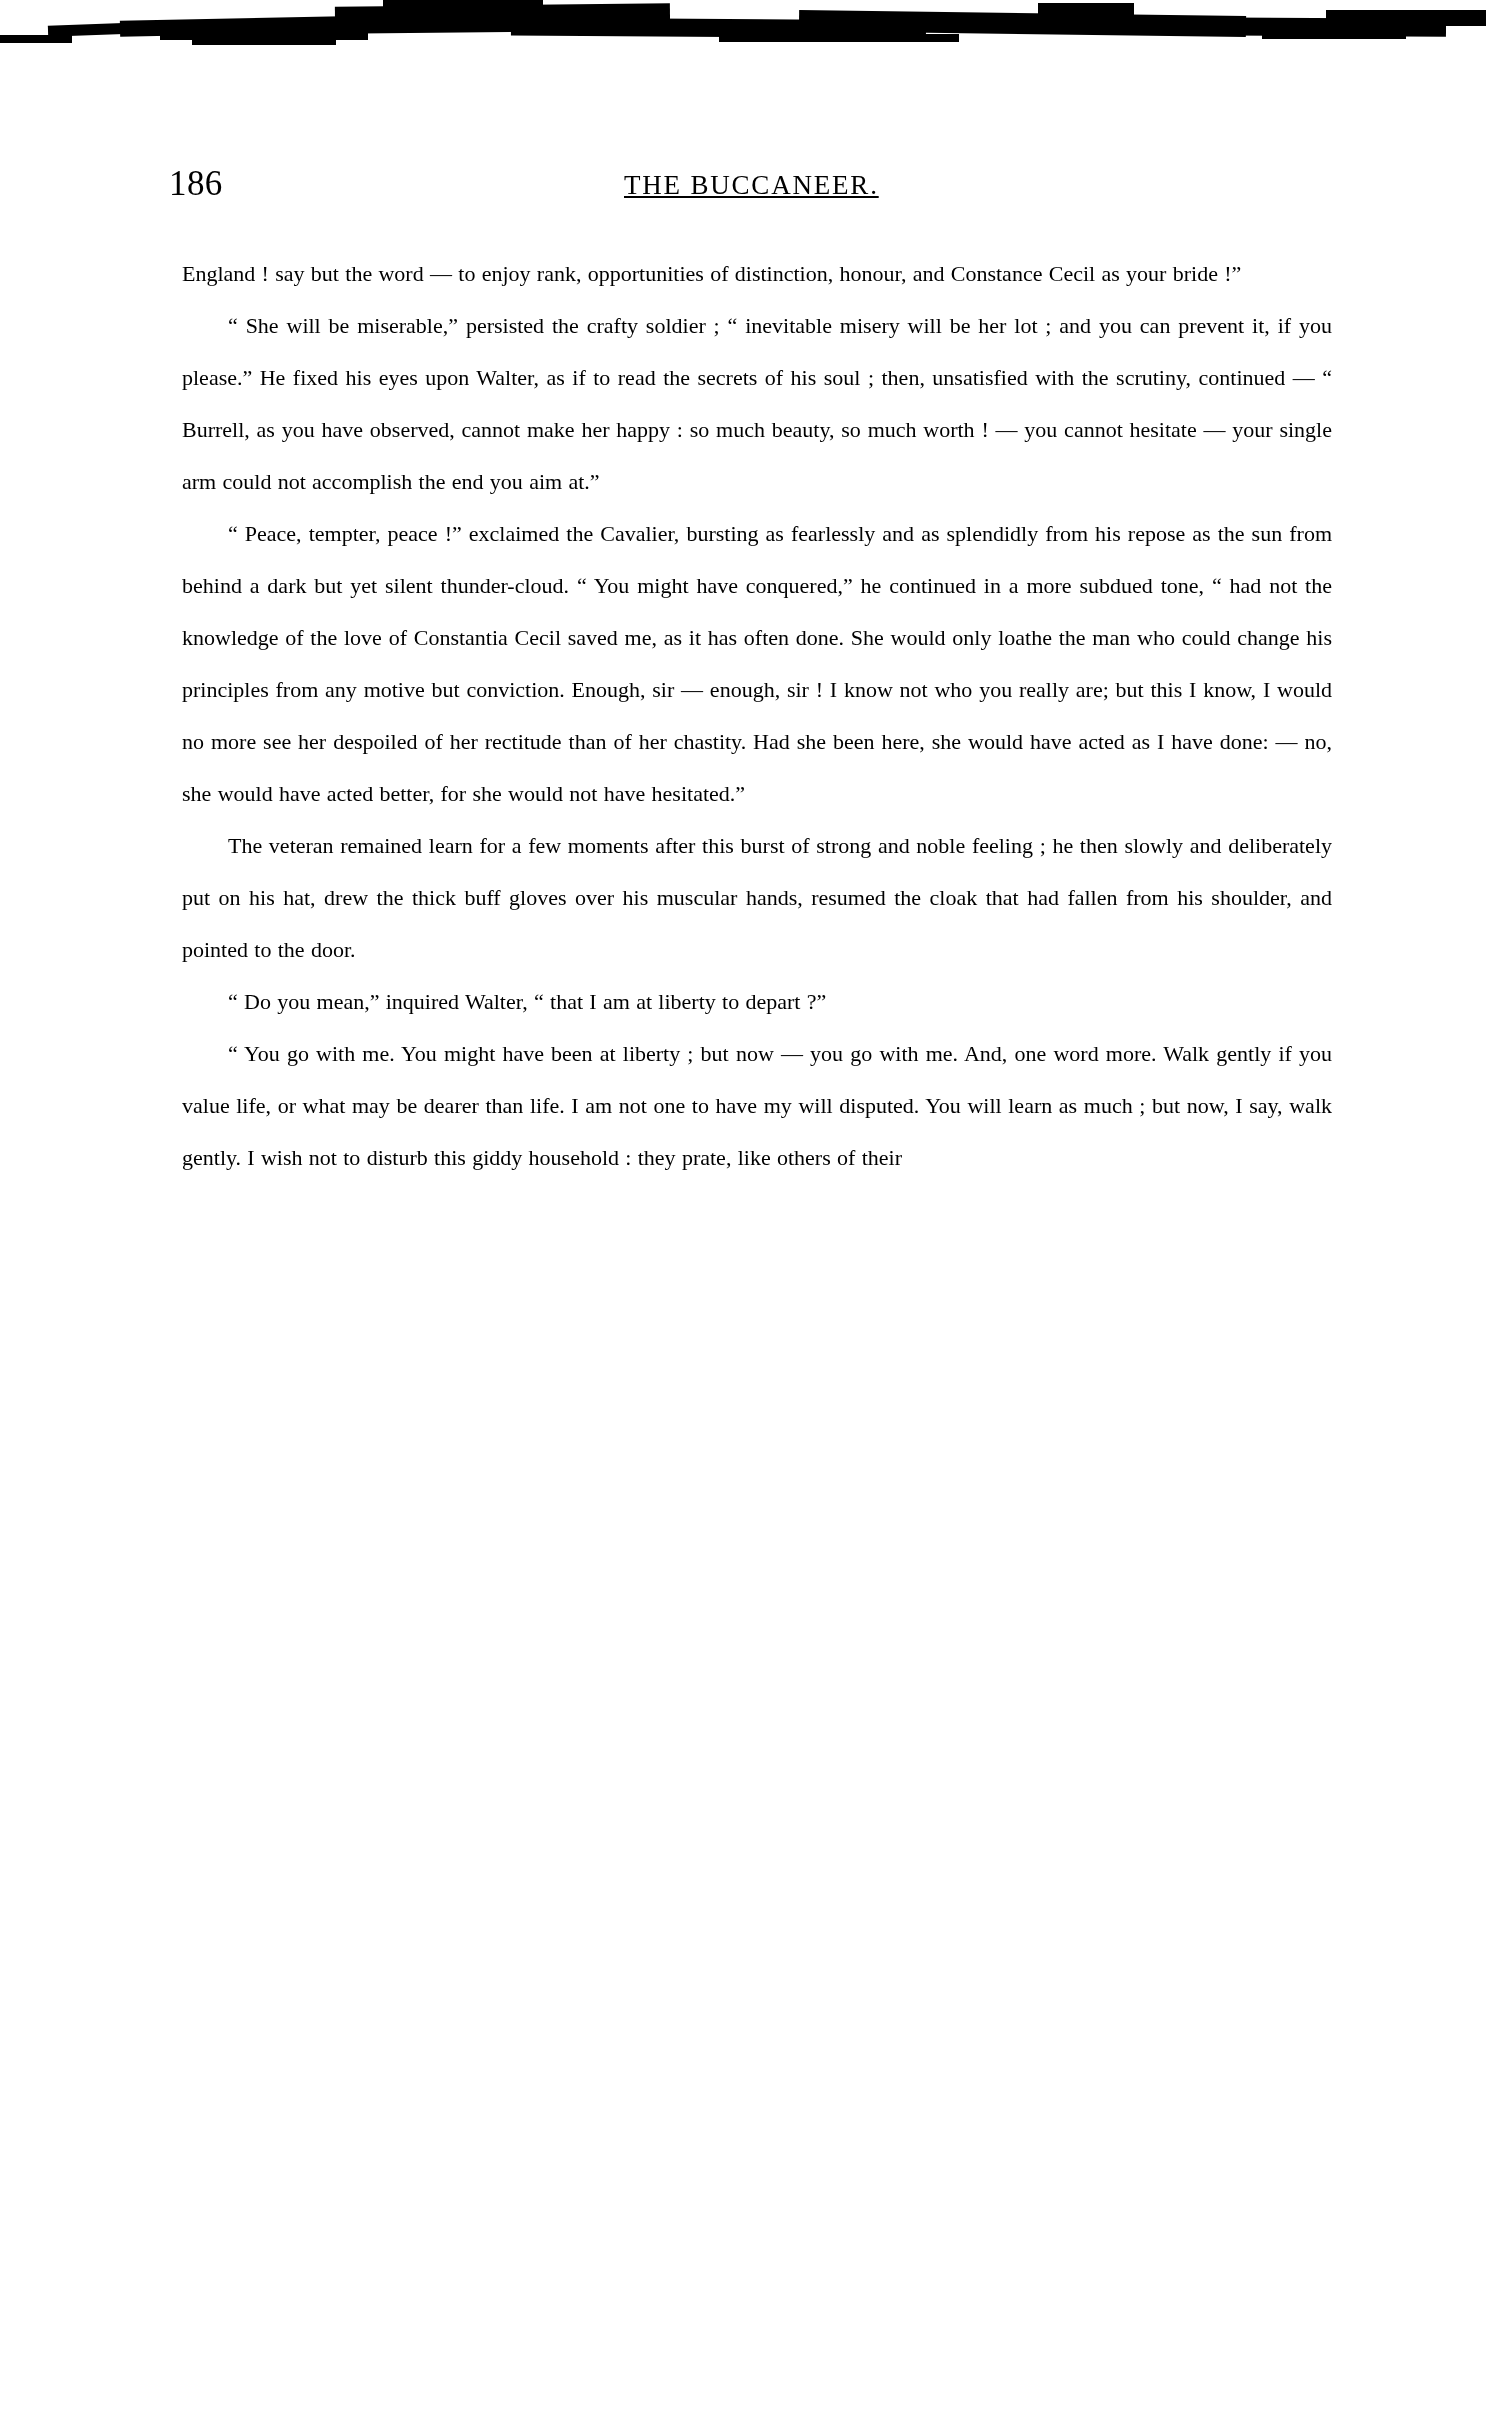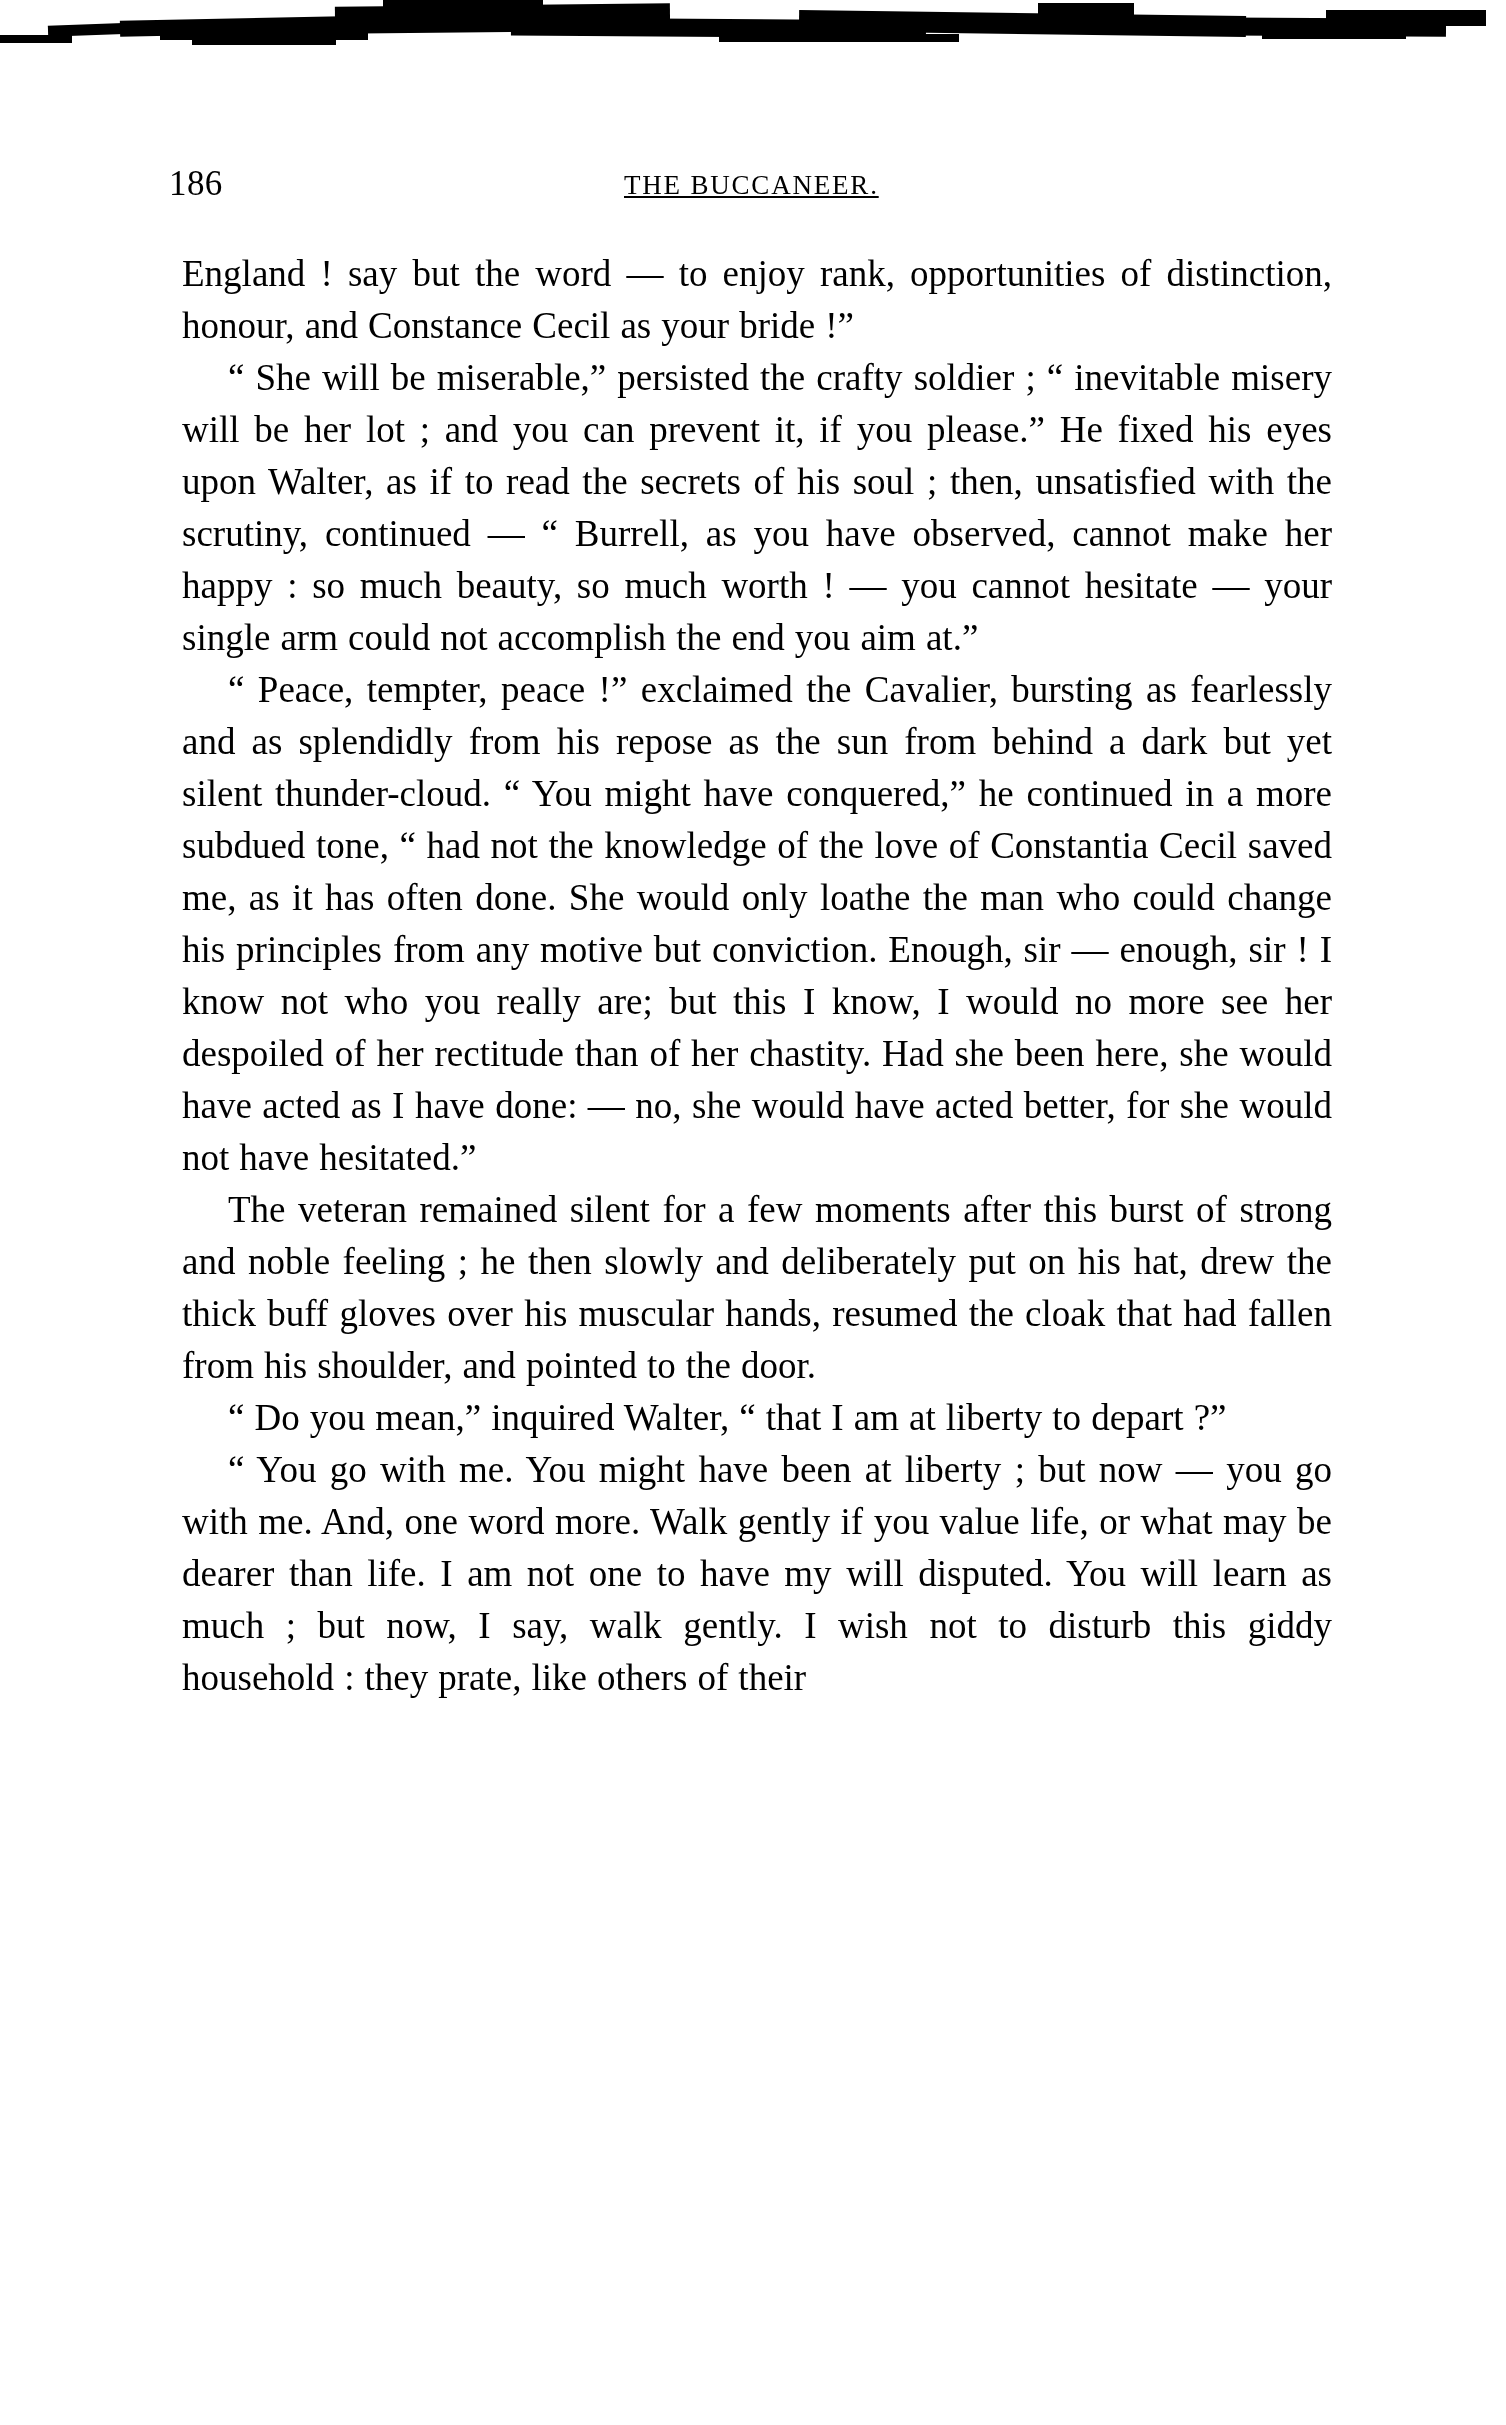--- a/index.html
+++ b/index.html
@@ -61,21 +61,21 @@
     font-variant: small-caps;
     text-transform: uppercase;
     text-decoration: underline;
   }
 
   .body-text {
     position: absolute;
     top: 248px;
     left: 182px;
     width: 1150px;
-    font-size: 37px;
+    font-size: 22px;
     line-height: 52px;
     text-align: justify;
     text-justify: inter-word;
     word-spacing: 0.8px;
   }
   .body-text p {
     margin: 0;
     text-indent: 0;
   }
   .body-text p.indent {
@@ -113,19 +113,19 @@
 
   <div class="header">
     <span class="folio">186</span>
     <span class="running-title">THE BUCCANEER.</span>
   </div>
 
   <div class="body-text">
       <p class="">England ! say but the word — to enjoy rank, opportunities of distinction, honour, and Constance Cecil as your bride !”</p>
       <p class="indent">“ She will be miserable,” persisted the crafty soldier ; “ inevitable misery will be her lot ; and you can prevent it, if you please.” He fixed his eyes upon Walter, as if to read the secrets of his soul ; then, unsatisfied with the scrutiny, continued — “ Burrell, as you have observed, cannot make her happy : so much beauty, so much worth ! — you cannot hesitate — your single arm could not accomplish the end you aim at.”</p>
       <p class="indent">“ Peace, tempter, peace !” exclaimed the Cavalier, bursting as fearlessly and as splendidly from his repose as the sun from behind a dark but yet silent thunder-cloud. “ You might have conquered,” he continued in a more subdued tone, “ had not the knowledge of the love of Constantia Cecil saved me, as it has often done. She would only loathe the man who could change his principles from any motive but conviction. Enough, sir — enough, sir ! I know not who you really are; but this I know, I would no more see her despoiled of her rectitude than of her chastity. Had she been here, she would have acted as I have done: — no, she would have acted better, for she would not have hesitated.”</p>
-      <p class="indent">The veteran remained silent for a few moments after this burst of strong and noble feeling ; he then slowly and deliberately put on his hat, drew the thick buff gloves over his muscular hands, resumed the cloak that had fallen from his shoulder, and pointed to the door.</p>
+      <p class="indent">The veteran remained learn for a few moments after this burst of strong and noble feeling ; he then slowly and deliberately put on his hat, drew the thick buff gloves over his muscular hands, resumed the cloak that had fallen from his shoulder, and pointed to the door.</p>
       <p class="indent">“ Do you mean,” inquired Walter, “ that I am at liberty to depart ?”</p>
       <p class="indent">“ You go with me. You might have been at liberty ; but now — you go with me. And, one word more. Walk gently if you value life, or what may be dearer than life. I am not one to have my will disputed. You will learn as much ; but now, I say, walk gently. I wish not to disturb this giddy household : they prate, like others of their</p>
     </div>
 
 </div>
 
 
 </body></html>

